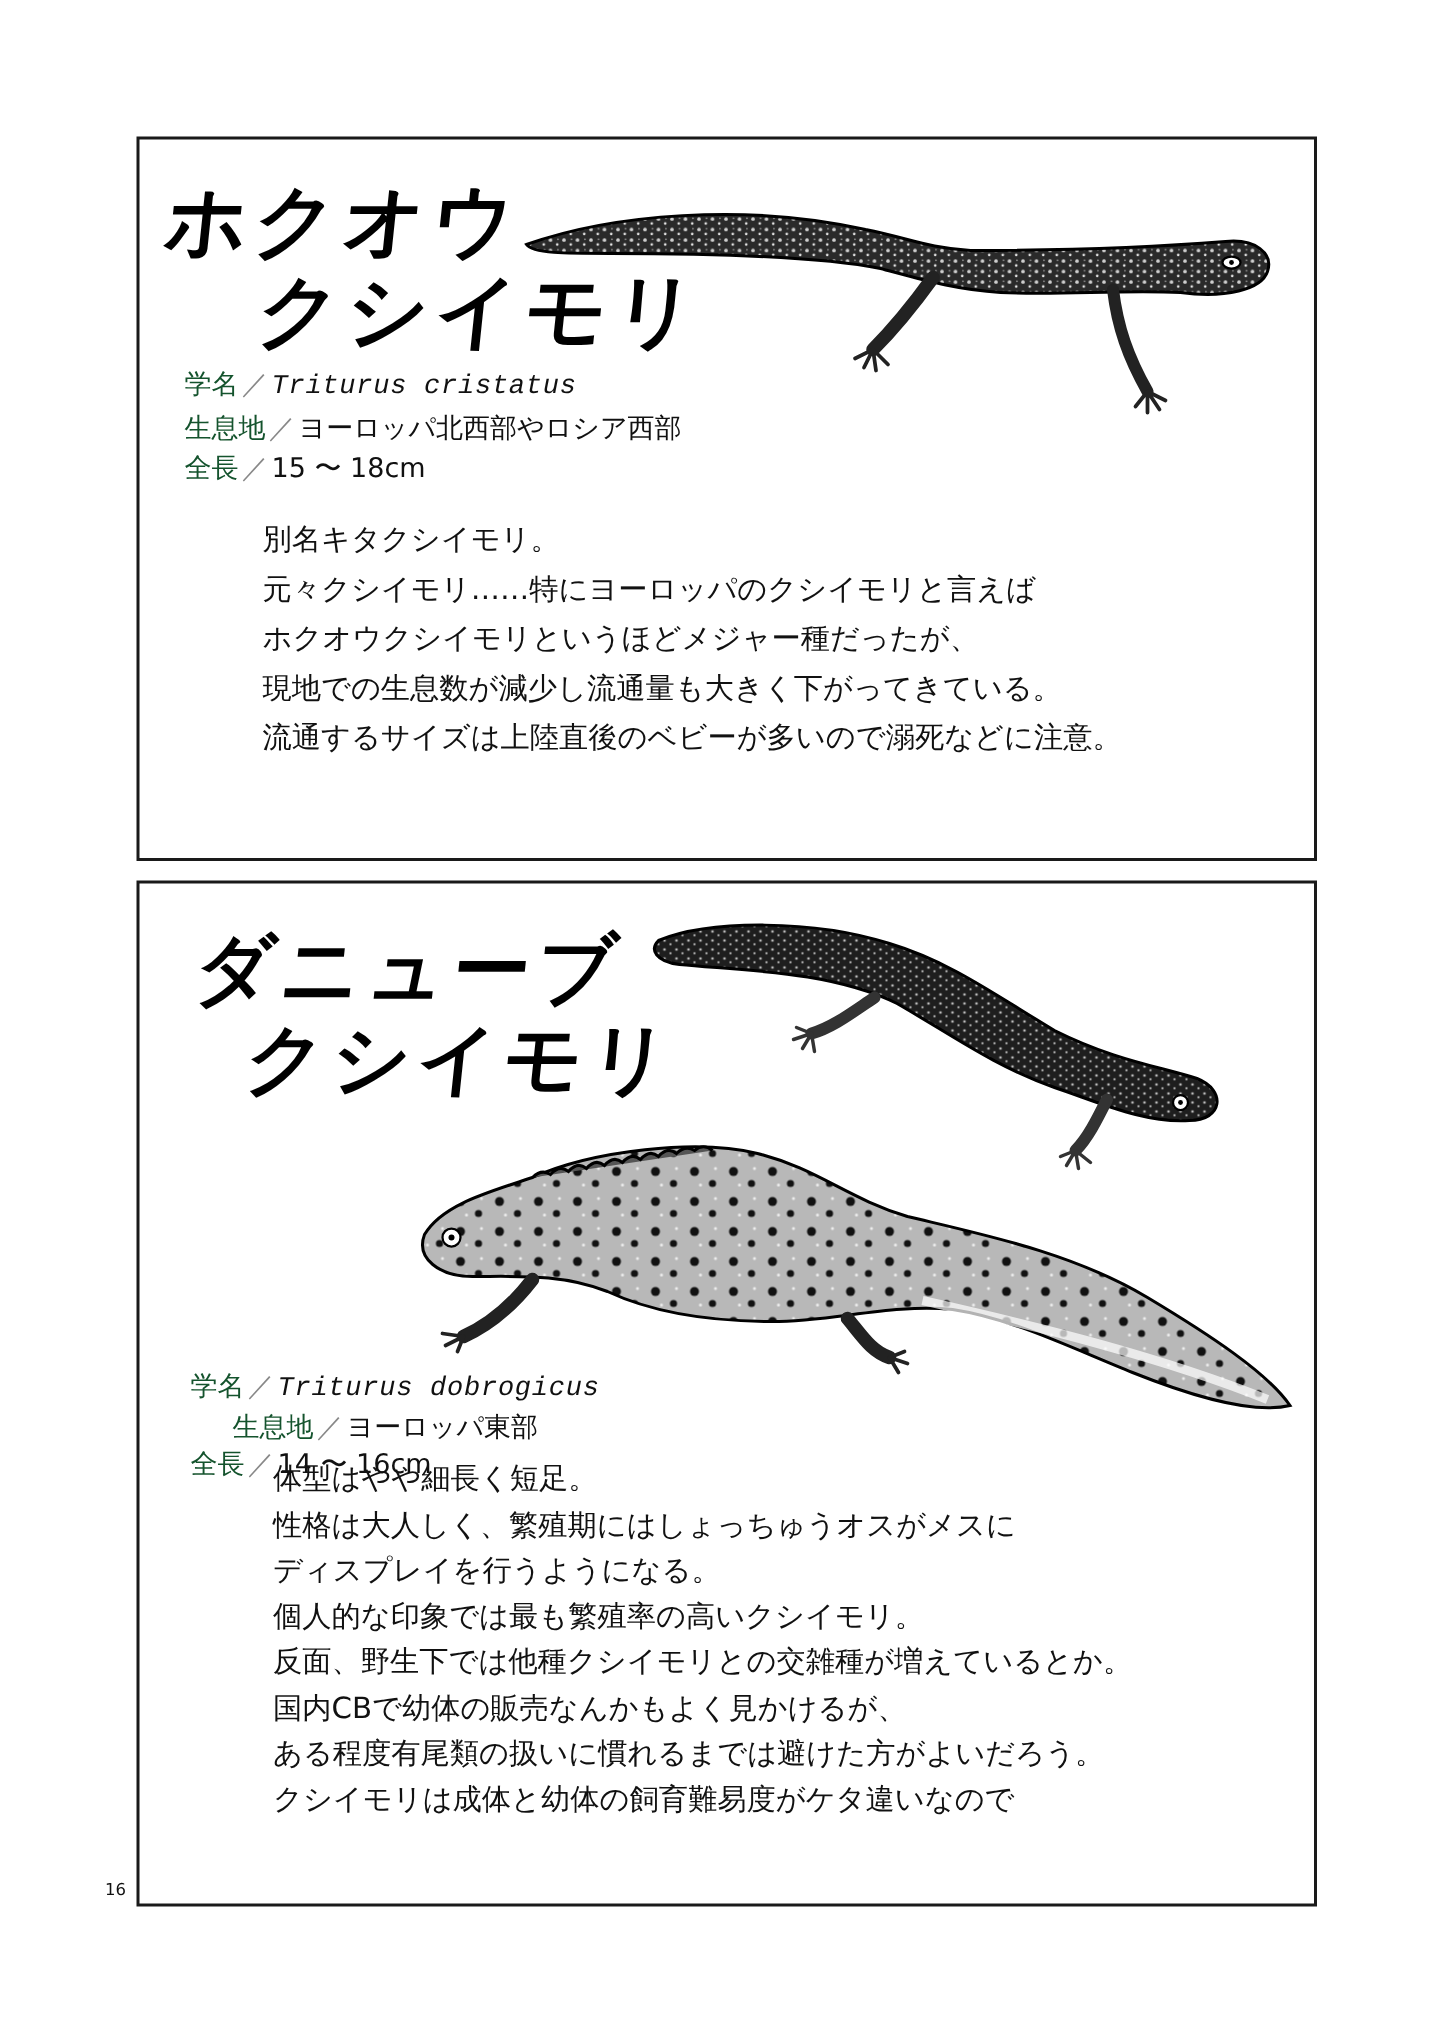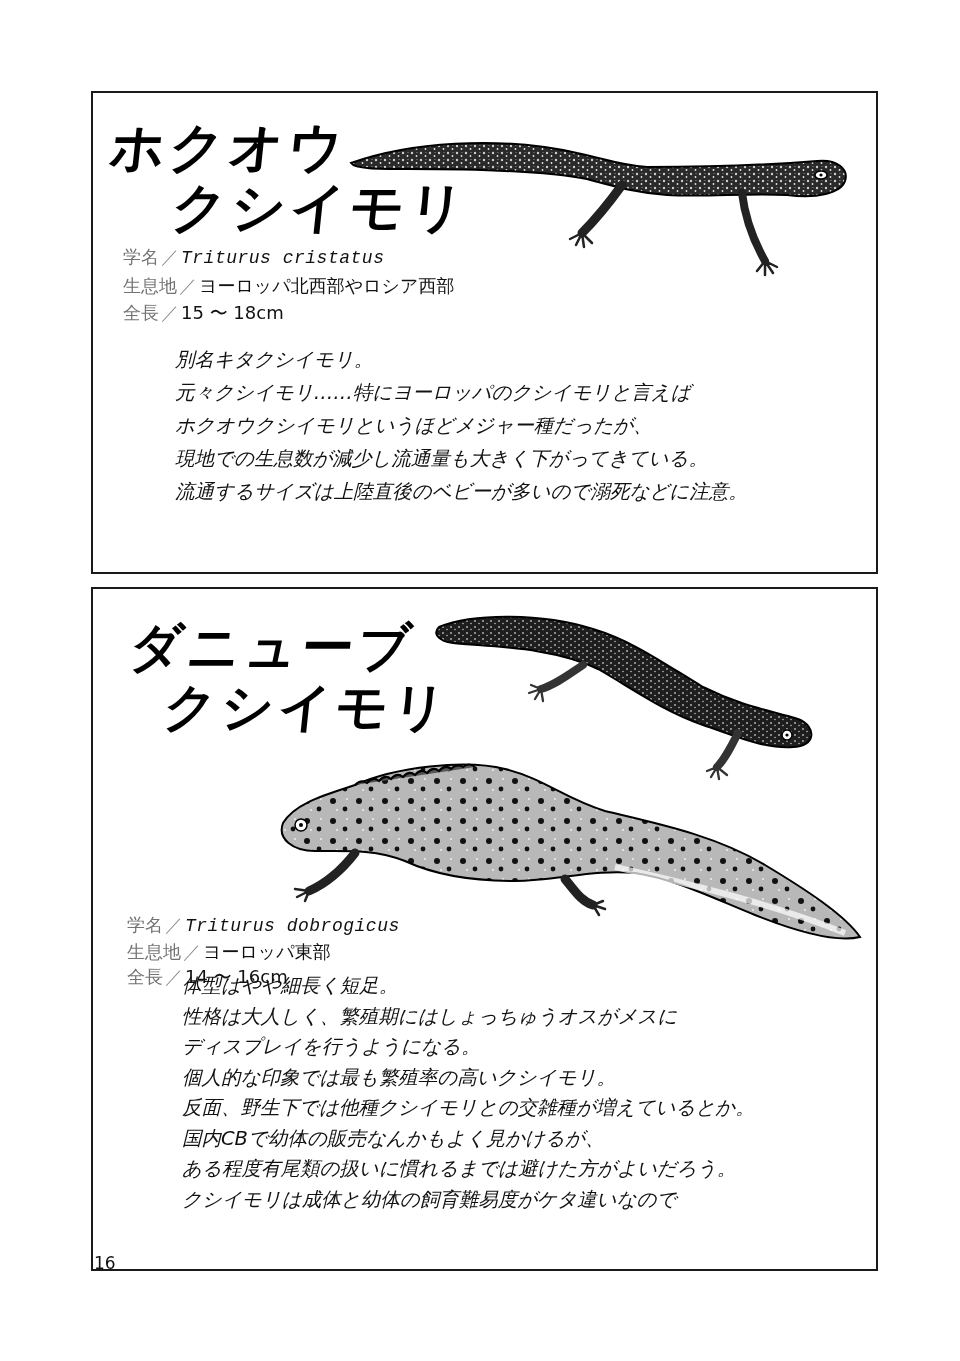--- a/index.html
+++ b/index.html
@@ -5,27 +5,27 @@
   html, body { margin:0; padding:0; background:#ffffff; }
   body { width:960px; height:1361px; position:relative; overflow:hidden;
          font-family:"DejaVu Sans", sans-serif; color:#111; }
   .panel { position:absolute; border:2px solid #1a1a1a; background:#fff; box-sizing:border-box; }
   #panel1 { left:91px; top:91px; width:787px; height:483px; }
   #panel2 { left:91px; top:587px; width:787px; height:684px; }
   .brush-title { position:absolute; font-family:"DejaVu Sans", sans-serif; font-weight:bold;
                  color:#000; letter-spacing:4px; line-height:1; transform:skewX(-6deg); }
   .brush-title .line { display:block; white-space:nowrap; }
   .meta { position:absolute; font-size:18px; line-height:27px; white-space:nowrap; }
-  .meta .label { color:#737373; }
+  .meta .label { color:#14532d; }
   .meta .slash { color:#888; margin:0 2px; }
   .meta .sci { font-style:italic; font-family:Liberation Mono, monospace; letter-spacing:0.5px; }
   .body-text { position:absolute; font-size:19.5px; line-height:33px; white-space:nowrap; }
-  .body-text .para-line { display:block;font-style:italic; }
+  .body-text .para-line { display:block; }
   .illus { position:absolute; }
-  .page-number { position:absolute; left:70px; top:1253px; font-size:17px; color:#111;margin-left:24px; }
+  .page-number { position:absolute; left:70px; top:1253px; font-size:11px; color:#111; }
 </style>
 </head>
 <body>
 
 <div class="panel" id="panel1">
 
   <div class="brush-title" style="left:14px; top:28px;">
     <span class="line" style="font-size:54px;">ホクオウ</span>
     <span class="line" style="font-size:54px; margin-left:68px; margin-top:6px;">クシイモリ</span>
   </div>
@@ -111,21 +111,21 @@
     <path d="M290,124 C300,136 306,146 318,150" stroke="#222" stroke-width="9" fill="none" stroke-linecap="round"></path>
     <path d="M318,150 l10,-4 M318,150 l12,4 M318,150 l6,10" stroke="#222" stroke-width="2.5" stroke-linecap="round"></path>
     <circle cx="26" cy="70" r="6" fill="#fff" stroke="#000" stroke-width="1.5"></circle>
     <circle cx="26" cy="70" r="2" fill="#000"></circle>
   </svg>
 
   <div class="meta" style="left:34px; top:322px;">
     <div>
       <span class="label">学名</span><span class="slash">／</span><span class="sci">Triturus dobrogicus</span>
     </div>
-    <div style="margin-top:-2px;">
+    <div style="margin-top:-2px;margin-left:28px;">
       <span class="label">生息地</span><span class="slash">／</span><span>ヨーロッパ東部</span>
     </div>
     <div style="margin-top:-2px;">
       <span class="label">全長</span><span class="slash">／</span><span>14 〜 16cm</span>
     </div>
   </div>
 
   <div class="body-text" style="left:89px; top:382px; line-height:30.5px;">
     <span class="para-line">体型はやや細長く短足。</span>
     <span class="para-line">性格は大人しく、繁殖期にはしょっちゅうオスがメスに</span>

